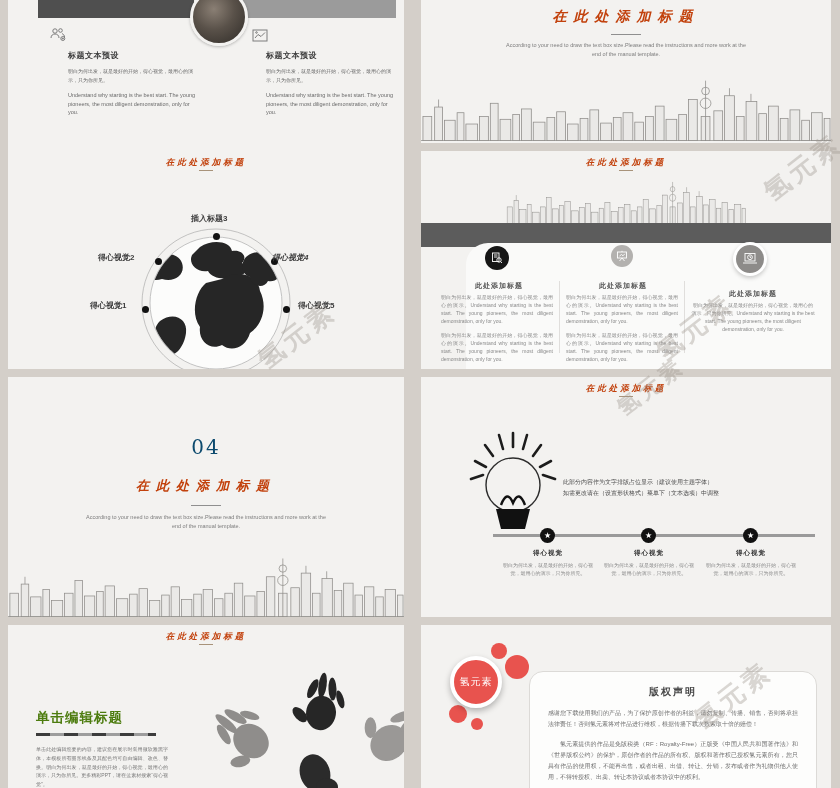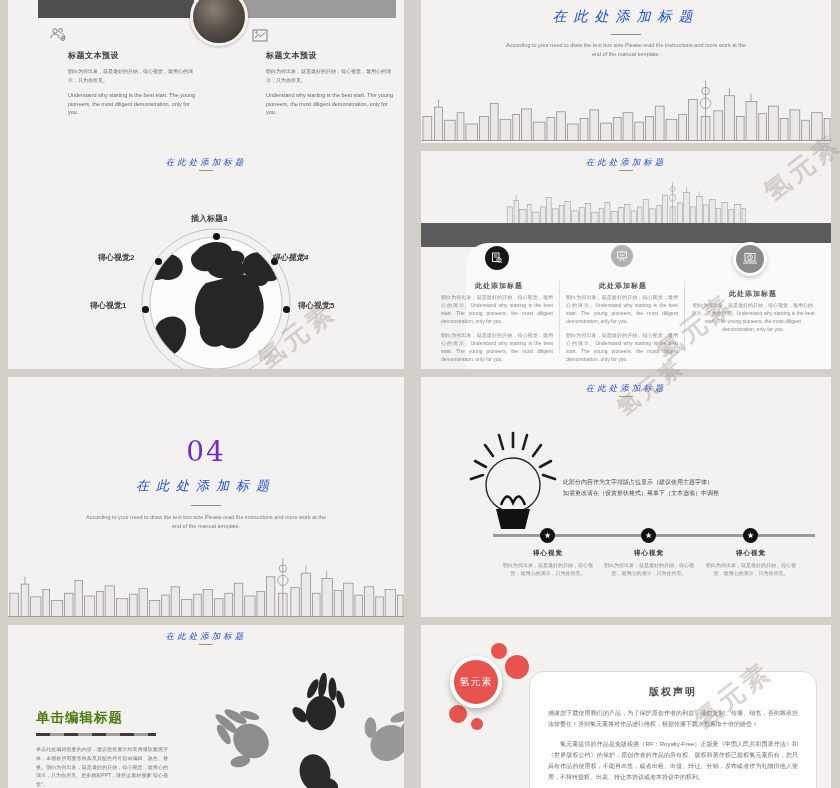--- a/index.html
+++ b/index.html
@@ -10,21 +10,21 @@
   .slide { position:absolute; background:#f3f2f0; overflow:hidden; }
   #slide-team      { left:8px;   top:0;     width:396px; height:180px; }
   #slide-title     { left:421px; top:0;     width:410px; height:143px; }
   #slide-globe     { left:8px;   top:151px; width:396px; height:218px; }
   #slide-columns   { left:421px; top:151px; width:410px; height:218px; }
   #slide-section   { left:8px;   top:377px; width:396px; height:240px; }
   #slide-idea      { left:421px; top:377px; width:410px; height:240px; }
   #slide-hands     { left:8px;   top:625px; width:396px; height:163px; }
   #slide-copyright { left:421px; top:625px; width:410px; height:163px; }
 
-  .calli { font-family:"DejaVu Serif","Liberation Serif",serif; font-style:italic; font-weight:normal; color:#1d4ed8; }
+  .calli { font-family:"DejaVu Serif","Liberation Serif",serif; font-style:italic; font-weight:bold; color:#c2410c; }
   .slide-cap { position:absolute; top:6px; left:0; right:0; text-align:center; font-size:8.5px; letter-spacing:3px; }
   .cap-line { position:absolute; top:19px; left:50%; width:14px; height:1px; background:#a8937a; transform:translateX(-50%); }
   .big-title { position:absolute; left:0; right:0; text-align:center; font-size:14px; letter-spacing:7px; }
   .divider { position:absolute; left:50%; transform:translateX(-50%); width:30px; height:1px; background:#8f8f8f; }
   .subtitle { position:absolute; left:50%; transform:translateX(-50%); width:250px; text-align:center; font-size:5.5px; line-height:1.65; color:#7d7d7d; }
 
   .skyline { position:absolute; }
 
   
   .bar-dark { position:absolute; left:30px; top:0; width:156px; height:18px; background:#4f4f4f; }
@@ -47,21 +47,21 @@
   .band { position:absolute; left:0; top:72px; width:410px; height:24px; background:#5c5c5c; }
   .panel { position:absolute; left:45px; top:92px; width:365px; height:126px; background:#fafaf9; border-radius:22px 0 0 0; }
   .ccircle { position:absolute; border-radius:50%; display:flex; align-items:center; justify-content:center; }
   .col-head { position:absolute; font-size:7px; color:#555; font-weight:bold; text-align:center; letter-spacing:1px; }
   .col-body { position:absolute; font-size:5px; line-height:1.6; color:#8a8a8a; text-align:justify; }
   .col-body p + p { margin-top:6px; }
   .vline { position:absolute; width:1px; background:#e0dedc; top:130px; height:72px; }
 
   
   .num04 { position:absolute; left:0; right:0; top:58px; text-align:center;
-           font-family:"DejaVu Serif","Liberation Serif",serif; font-size:28px; color:#6d28d9; letter-spacing:2px; }
+           font-family:"DejaVu Serif","Liberation Serif",serif; font-size:20px; color:#0c4a6e; letter-spacing:2px; }
 
   
   .note { position:absolute; left:142px; top:100px; font-size:6px; line-height:1.9; color:#4e4e4e; }
   .tline { position:absolute; left:72px; top:157px; width:322px; height:3px; background:#9a9a9a; }
   .tnode { position:absolute; top:151px; width:15px; height:15px; border-radius:50%; background:#111;
            color:#fff; font-size:8px; line-height:15px; text-align:center; }
   .tlabel { position:absolute; top:172px; width:92px; text-align:center; }
   .tlabel h5 { font-size:6.5px; color:#333; letter-spacing:1px; }
   .tlabel p { margin-top:3px; font-size:5px; line-height:1.6; color:#8a8a8a; }
 

